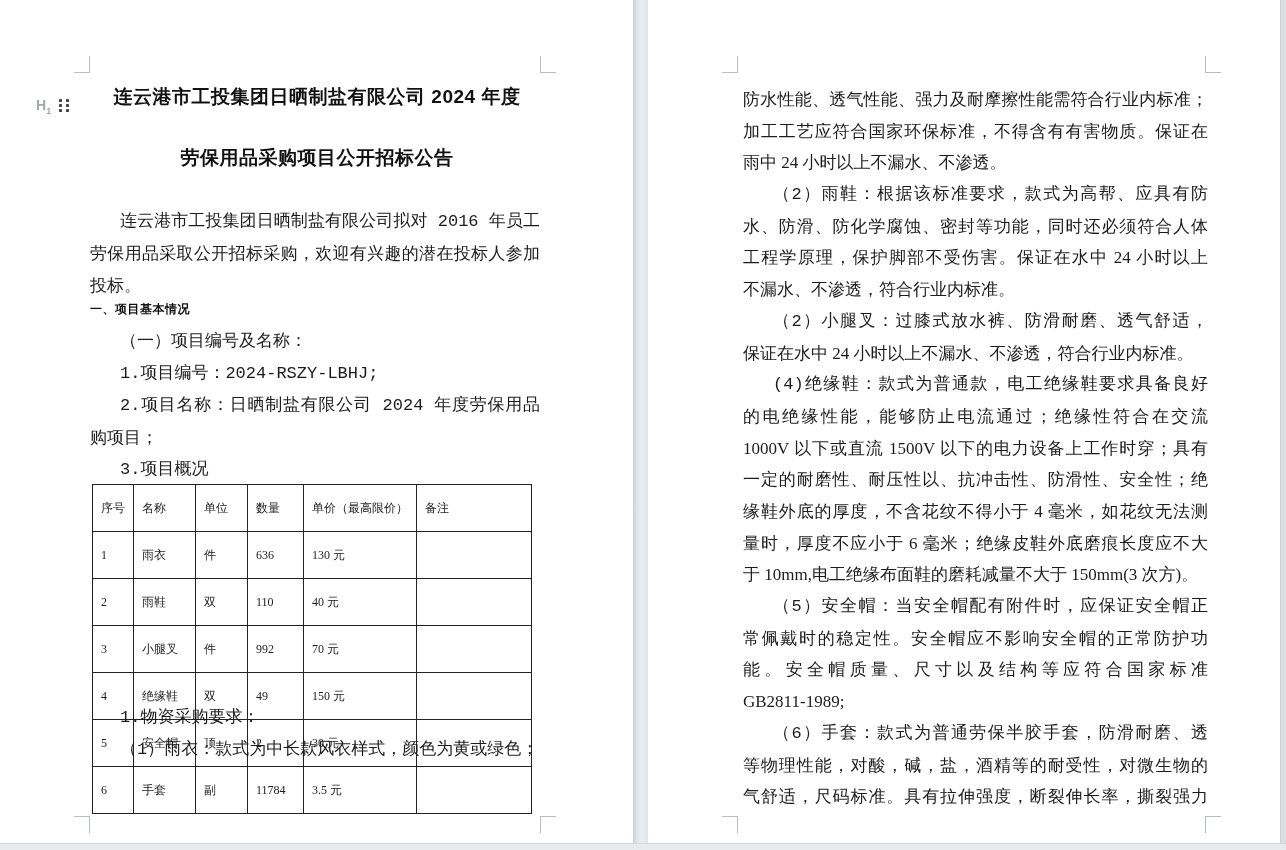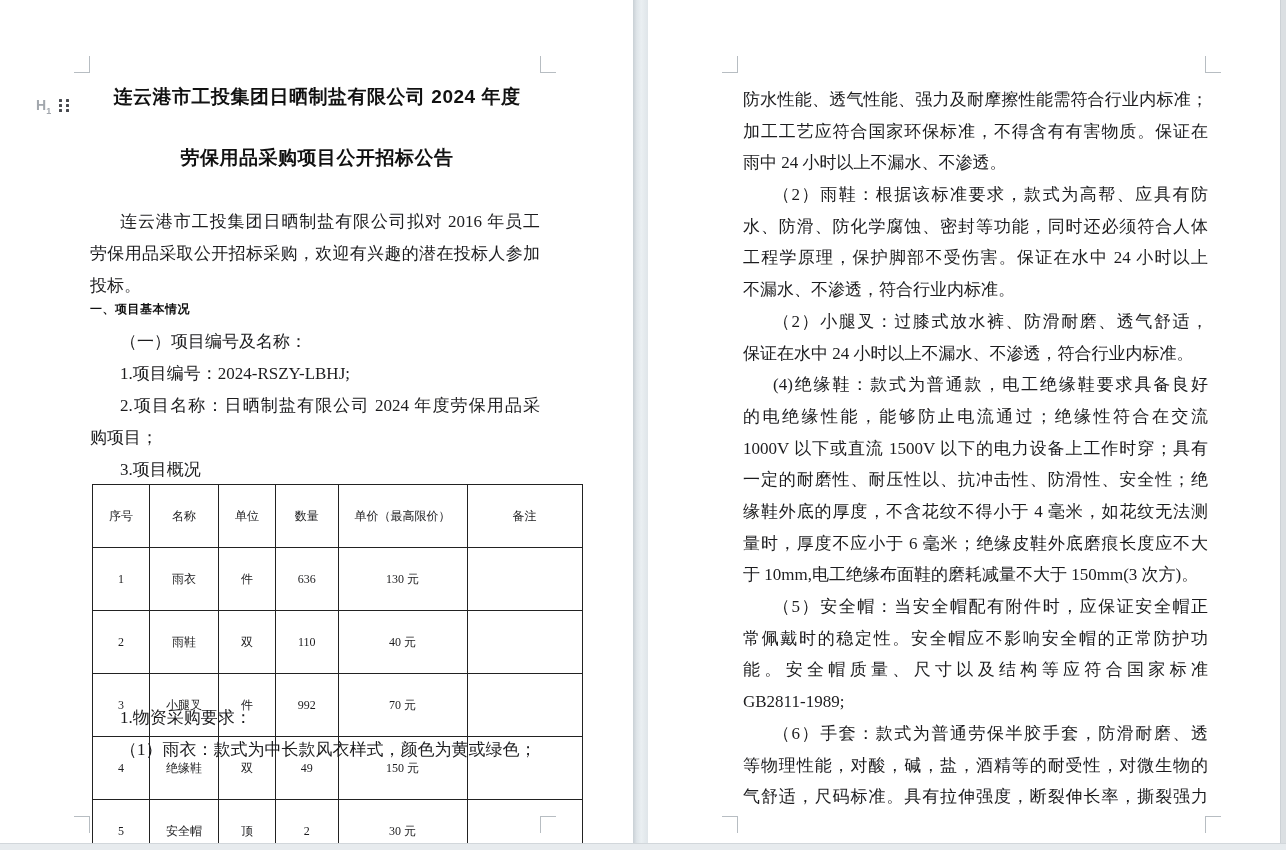--- a/index.html
+++ b/index.html
@@ -51,40 +51,40 @@
     font-size:19px;line-height:30px;color:#111;letter-spacing:0.5px;
   }
   .sec-heading{
     position:absolute;left:90px;top:296px;width:450px;
     font-family:"Liberation Sans","DejaVu Sans",sans-serif;font-weight:bold;
     font-size:12px;line-height:26px;color:#111;letter-spacing:0.5px;
   }
   .lines{position:absolute;font-size:17px;}
   .lines .tline{line-height:32px;white-space:nowrap;}
   #p2-lines .tline{line-height:31.7px;}
-  .tline.ind{padding-left:30px;}
+  .tline.ind{padding-left:30px;font-family:Liberation Mono, monospace;}
   .tline.jst{
     white-space:normal;text-align:justify;text-align-last:justify;
     overflow:hidden;height:32px;
   }
   #p2-lines .tline.jst{height:31.7px;}
 
   #p1-intro{left:90px;top:206px;width:450px;}
   #p1-detail{left:90px;top:326px;width:450px;}
   #p1-notes{left:90px;top:702px;width:450px;}
   #p2-lines{left:95px;top:84px;width:465px;}
 
   
   .ptable{
     position:absolute;left:92px;top:484px;border-collapse:collapse;
     table-layout:fixed;font-size:12px;color:#1c1c1e;
   }
   .ptable td,.ptable th{
-    border:1px solid #222;text-align:center;vertical-align:middle;
-    font-weight:normal;padding:16px;height:30px;overflow:hidden;white-space:nowrap;
+    border:1px solid #222;text-align:left;vertical-align:middle;
+    font-weight:normal;padding:8px;height:30px;overflow:hidden;white-space:nowrap;
   }
 </style>
 </head>
 <body>
 
 <div class="page" id="page1">
   <div class="cm tl" style="left:74px;top:56px;"></div>
   <div class="cm tr" style="left:540px;top:56px;"></div>
   <div class="cm bl" style="left:74px;top:816px;"></div>
   <div class="cm br" style="left:540px;top:816px;"></div>

